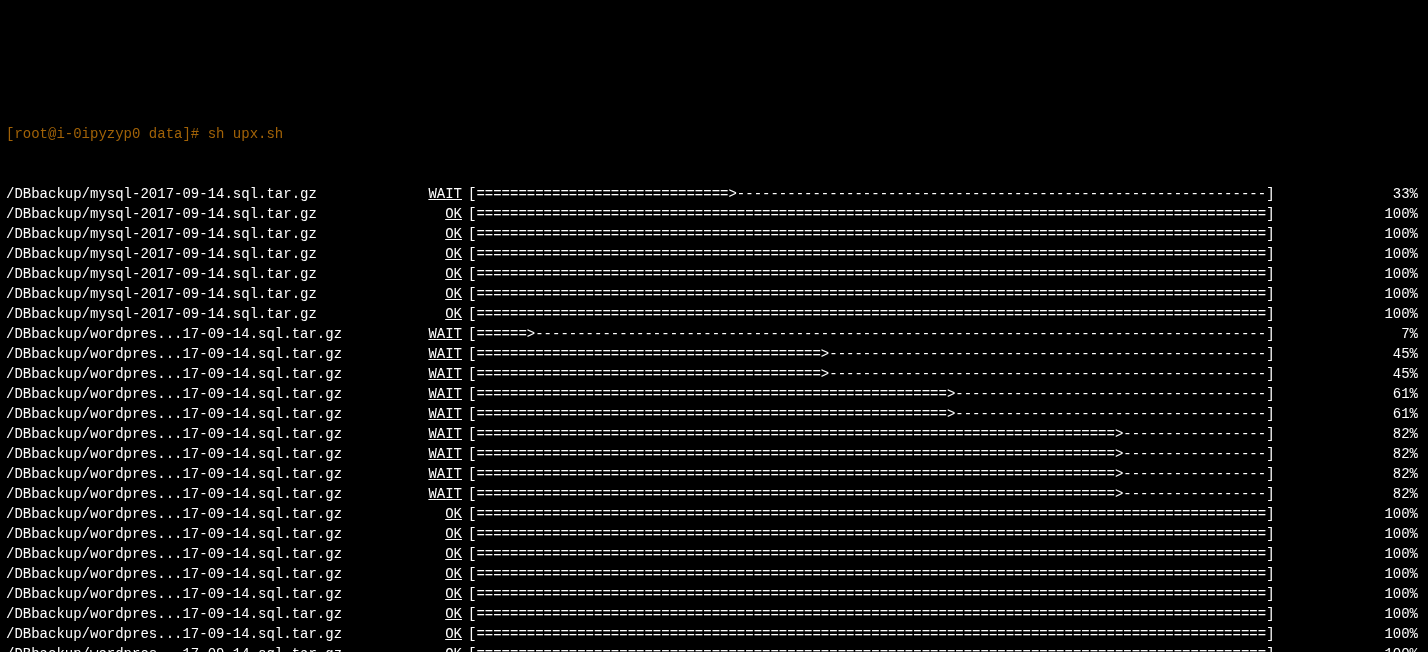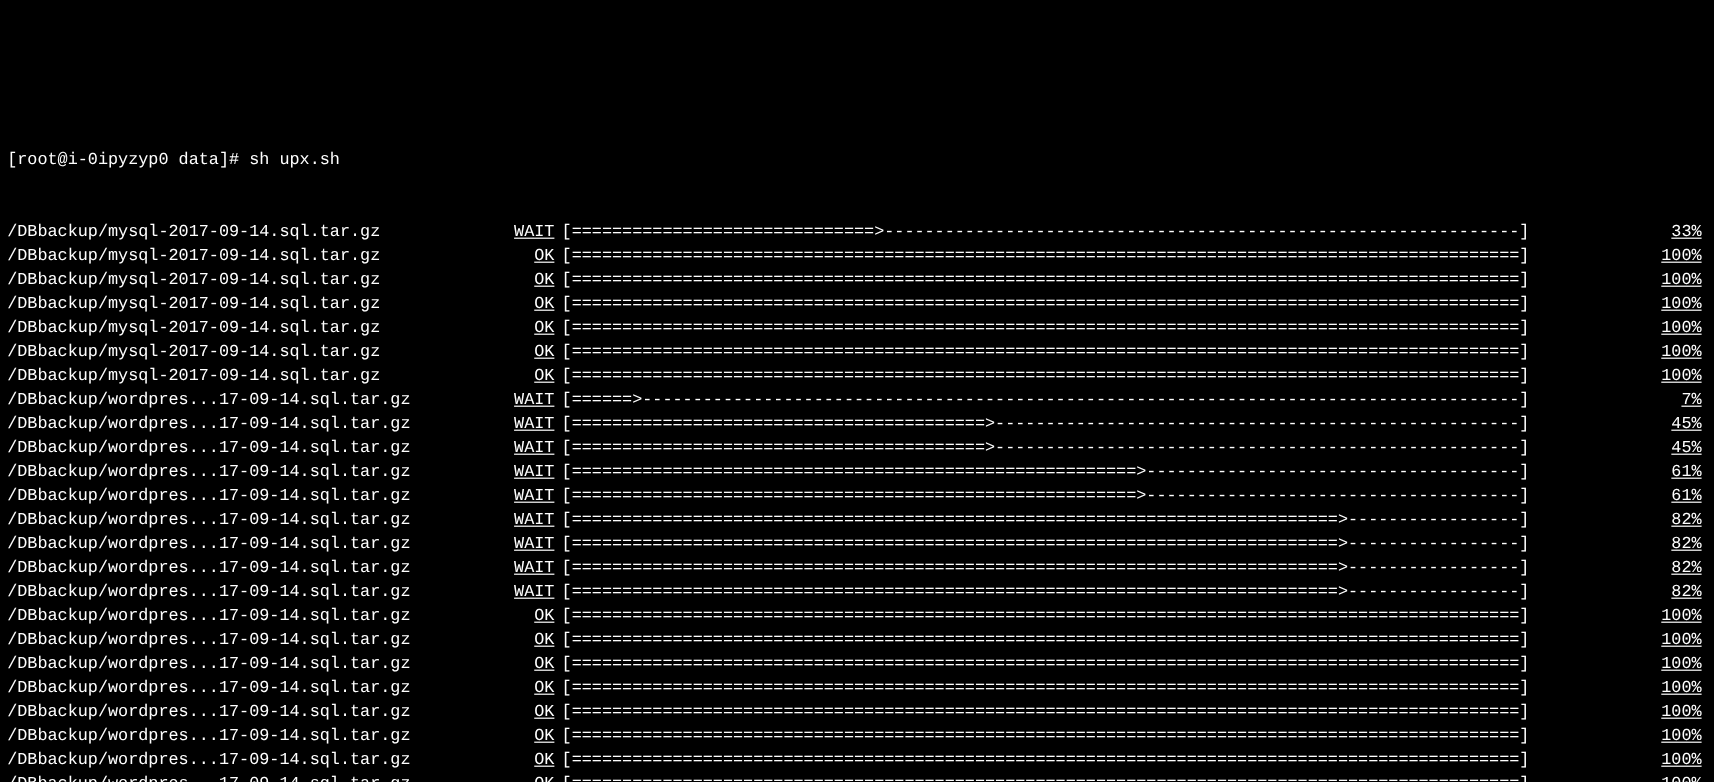--- a/index.html
+++ b/index.html
@@ -7,25 +7,25 @@
       background: #000;
       color: #fff;
       font-family: "Consolas", "Courier New", monospace;
       font-size: 14px;
       line-height: 20px;
       padding: 4px 6px;
       white-space: pre;
       overflow: hidden;
     }
     .line { display: flex; }
-    .prompt-user { color: #ffffff; text-align: right; }
+    .prompt-user { color: #a16207; text-align: right; }
     .filename { display: inline-block; width: 420px; flex-shrink: 0; }
     .status { display: inline-block; width: 42px; text-align: right; flex-shrink: 0; padding-right: 6px; text-decoration: underline; }
     .bar { display: inline-block; flex: 1; overflow: hidden; }
-    .pct { display: inline-block; width: 50px; text-align: right; flex-shrink: 0; padding-right: 4px; text-decoration: underline; }
+    .pct { display: inline-block; width: 50px; text-align: right; flex-shrink: 0; padding-right: 4px; }
   </style>
 </head>
 <body>
 
 
 
 <div>
   <div class="line">
     <span class="prompt-user"><span>[root@i-0ipyzyp0 data]# </span><span>sh upx.sh</span></span>
   </div>

